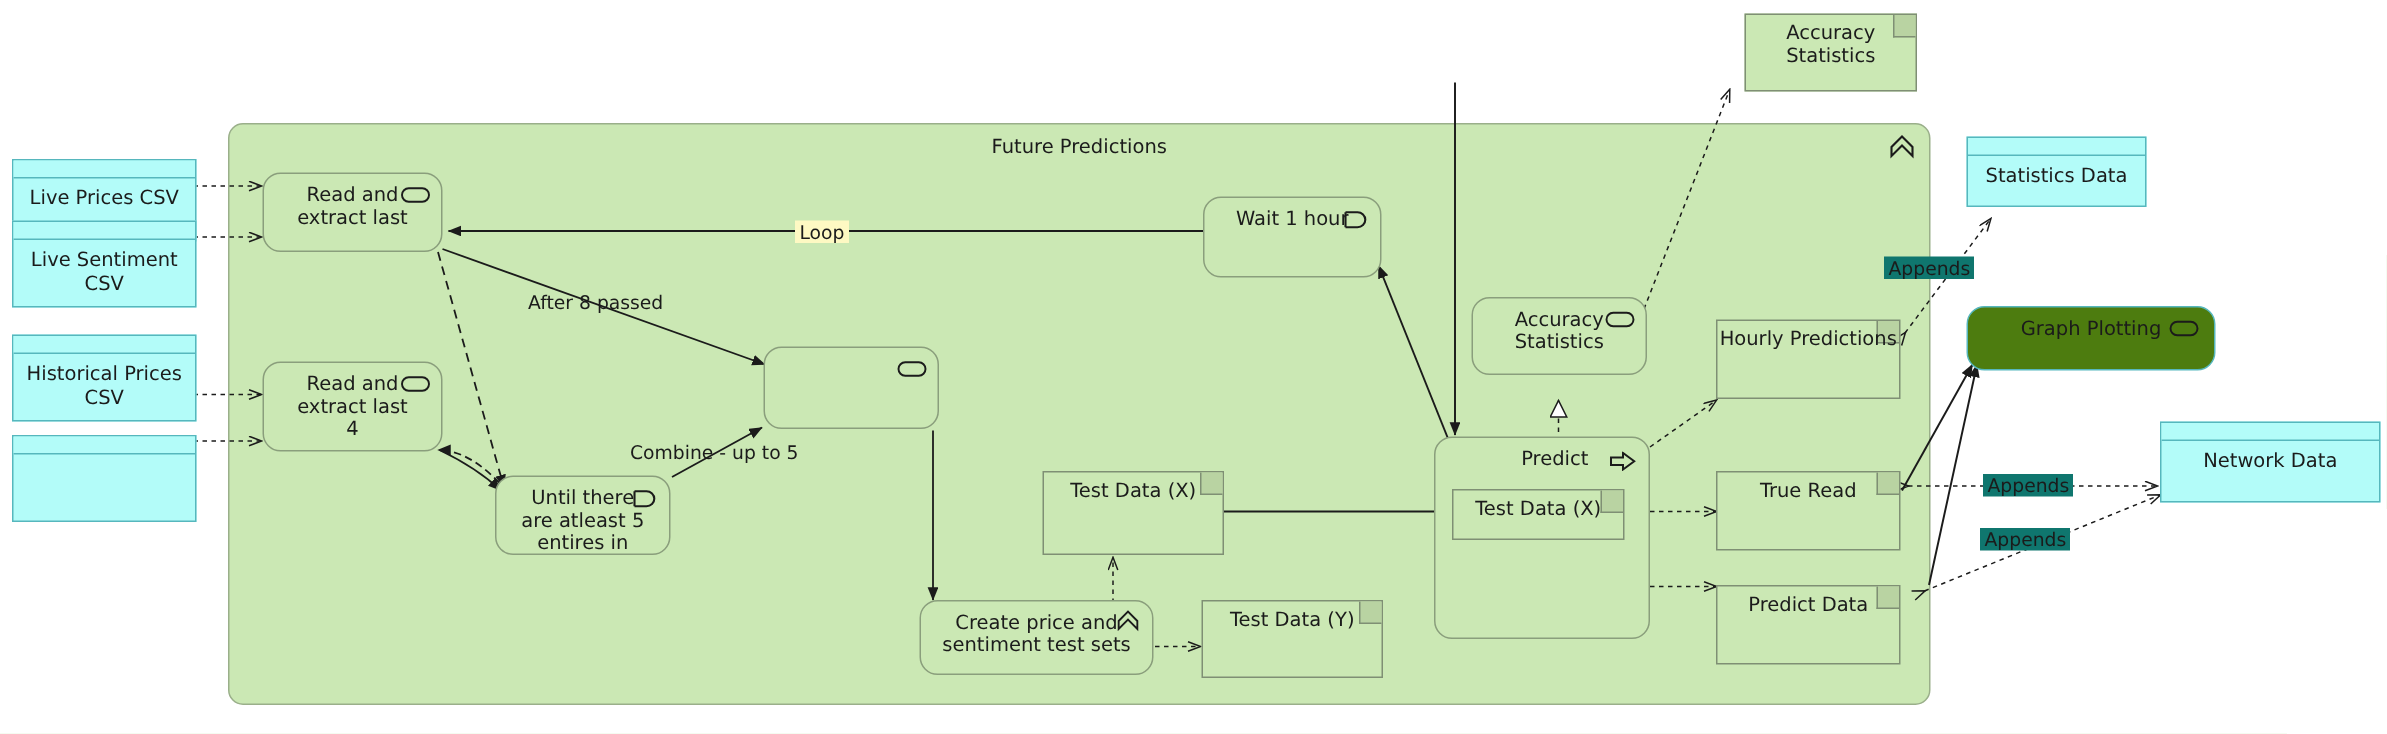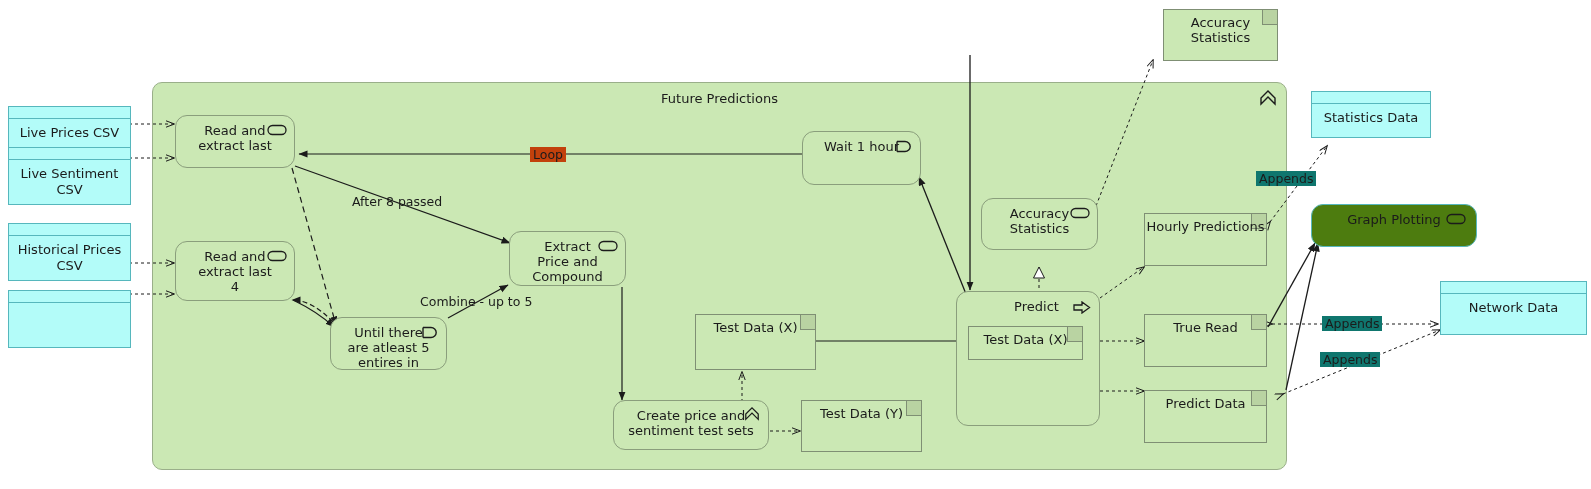--- a/index.html
+++ b/index.html
@@ -131,21 +131,21 @@
   
   .edge-label {
     position: absolute;
     font-size: 12.5px;
     color: #1b1b1b;
     background: transparent;
     white-space: nowrap;
     z-index: 20;
   }
   .edge-label.onwire {
-    background: #c2410c;
+    background: #fef9c3;
     padding: 0 3px;
   }
   .edge-label.plainbg {
     background: #0f766e;
     padding: 0 3px;
   }
 </style>
 </head>
 <body>
 
@@ -262,23 +262,20 @@
   <div class="node action" style="left:330px; top:317px; width:117px; height:53px;">
     <div class="action-label tight">Until there
 are atleast 5
 entires in</div>
     <svg class="node-icon" style="right:6px;" width="20" height="13" viewBox="0 0 20 13">
       <path d="M3,1.5 L3,11.5 M3,1.5 L11,1.5 A5.2,5 0 0 1 11,11.5 L3,11.5" fill="none" stroke="#1b1b1b" stroke-width="1.4"></path>
     </svg>
   </div>
 
   <div class="node action" style="left:509px; top:231px; width:117px; height:55px;">
-    <div class="action-label tight">Extract
-Price and
-Compound</div>
     <svg class="node-icon" style="right:7px;" width="20" height="12" viewBox="0 0 20 12">
       <rect x="1" y="1.5" width="18" height="9" rx="4.5" fill="none" stroke="#1b1b1b" stroke-width="1.3"></rect>
     </svg>
   </div>
 
   <div class="node action" style="left:802px; top:131px; width:119px; height:54px;">
     <div class="action-label tight">Wait 1 hour</div>
     <svg class="node-icon" style="right:6px;" width="20" height="13" viewBox="0 0 20 13">
       <path d="M3,1.5 L3,11.5 M3,1.5 L11,1.5 A5.2,5 0 0 1 11,11.5 L3,11.5" fill="none" stroke="#1b1b1b" stroke-width="1.4"></path>
     </svg>

